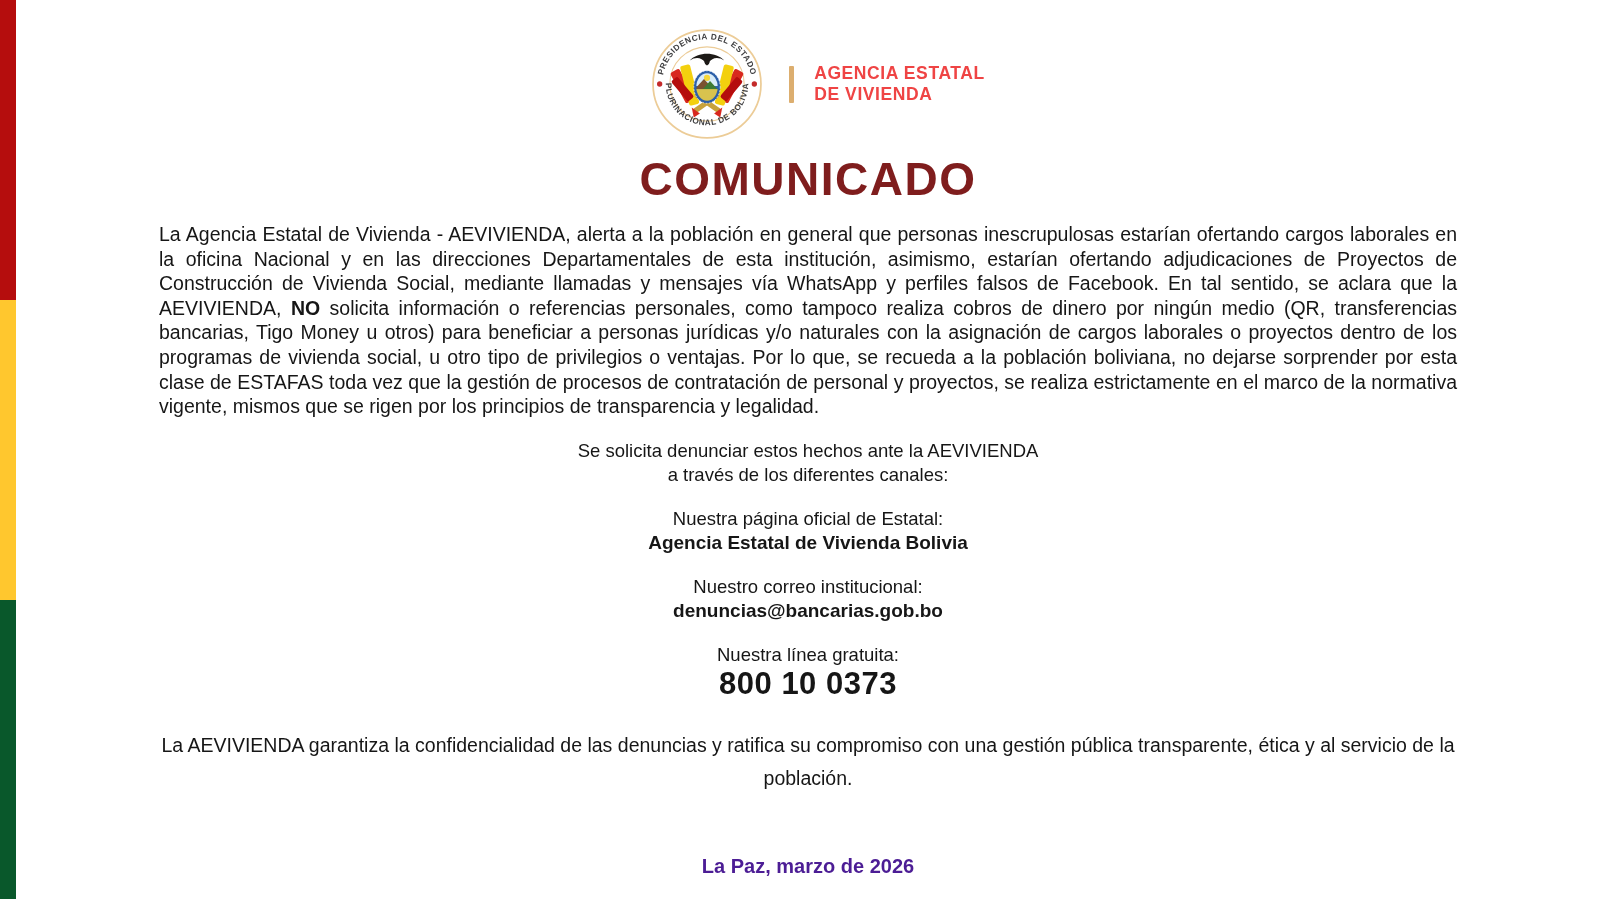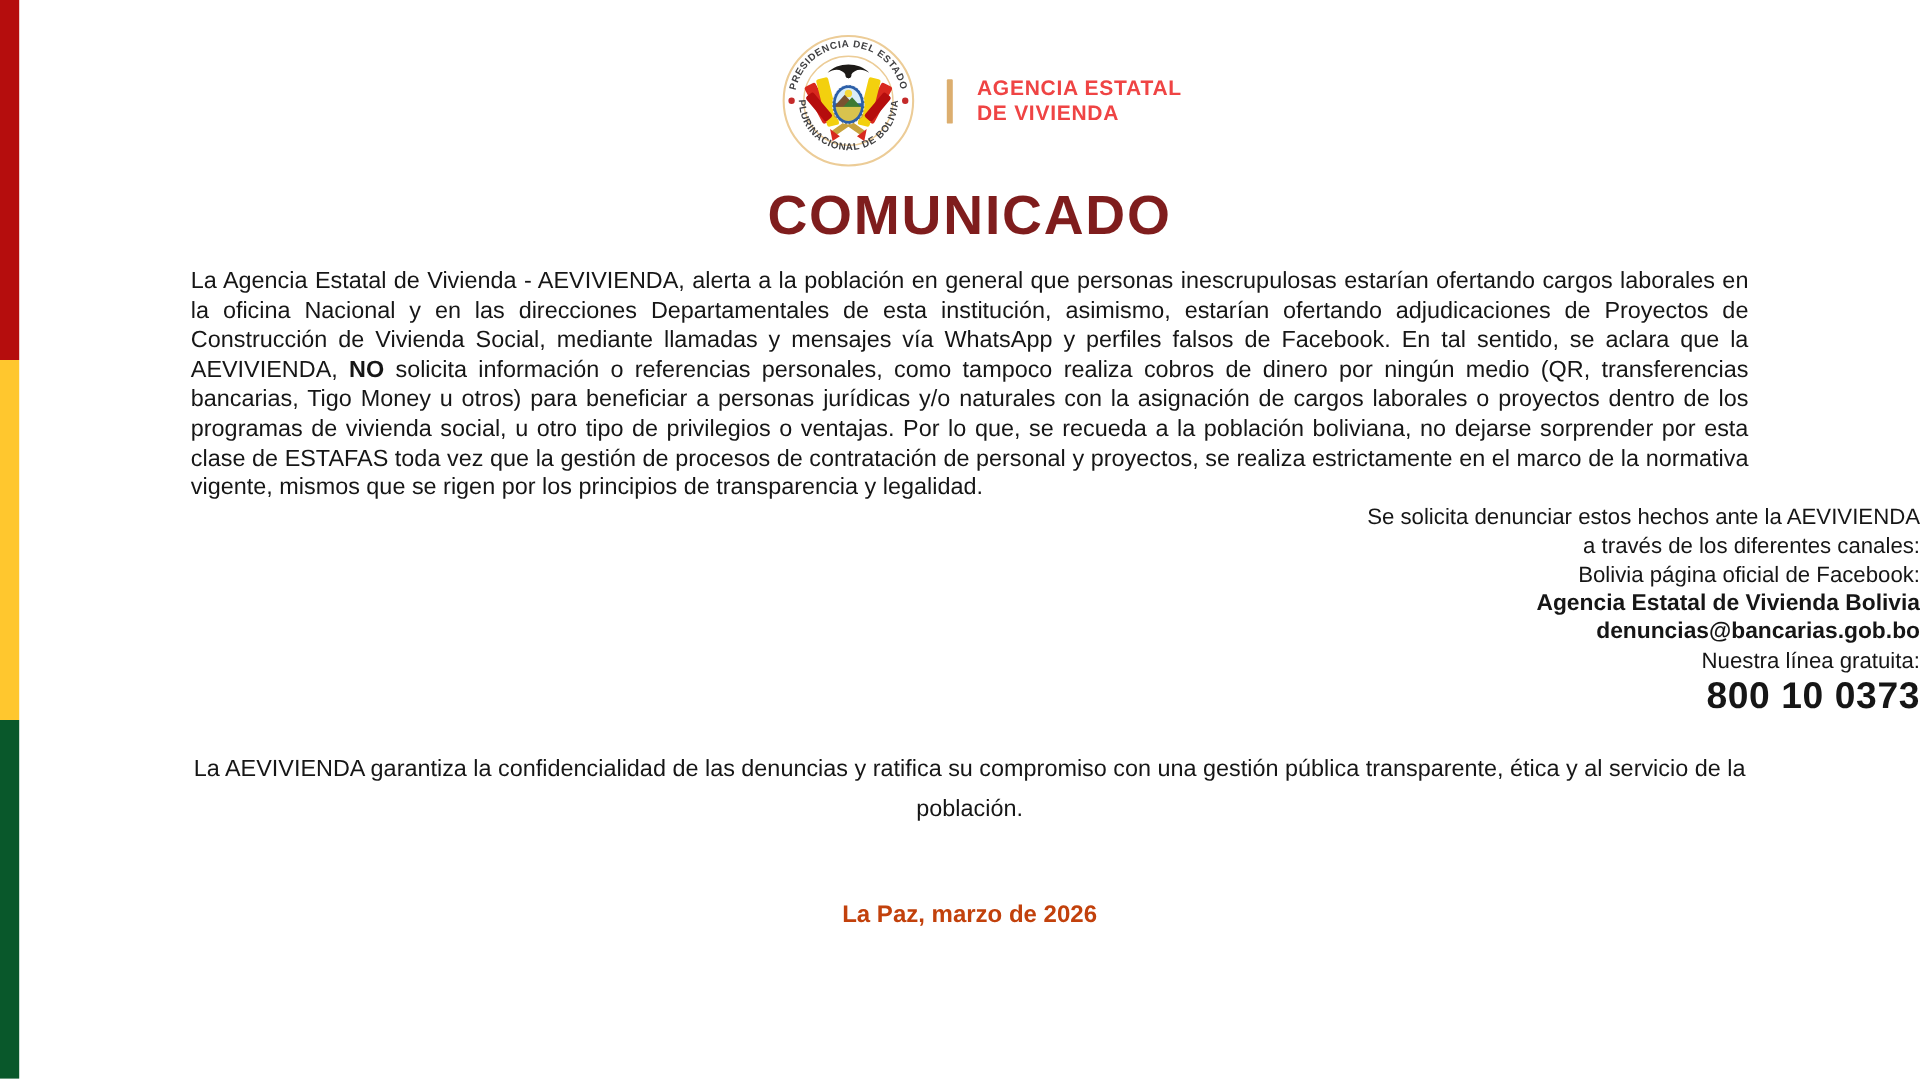--- a/index.html
+++ b/index.html
@@ -40,31 +40,31 @@
 
   
   .body-par{
     width:1298px;margin:16px auto 0 auto;
     font-size:19.5px;line-height:24.6px;text-align:justify;color:#161616;
   }
   .body-par b{font-weight:bold;}
 
   
   .centered{text-align:center;font-size:18.5px;line-height:24px;color:#161616;}
-  .group{text-align:right;}
+  .group{margin-top:20px;}
   .group .label{display:block;}
   .group .value{display:block;font-weight:bold;font-size:19px;}
   .phone-value{display:block;font-weight:bold;font-size:31px;line-height:34px;letter-spacing:0.5px;}
 
   .closing{
     width:1310px;margin:28px auto 0 auto;text-align:center;
     font-size:19.5px;line-height:33px;color:#161616;
   }
   .dateline{
-    margin-top:60px;text-align:center;font-weight:bold;font-size:20px;color:#c2410c;
+    margin-top:60px;text-align:center;font-weight:bold;font-size:20px;color:#4c1d95;
   }
 </style>
 </head>
 <body>
 
 <div class="stripe">
   <div class="seg seg-red"></div>
   <div class="seg seg-yellow"></div>
   <div class="seg seg-green"></div>
 </div>
@@ -140,25 +140,26 @@
   <div class="title">COMUNICADO</div>
 
   <p class="body-par"><span>La Agencia Estatal de Vivienda - AEVIVIENDA, alerta a la población en general que personas inescrupulosas estarían ofertando cargos laborales en la oficina Nacional y en las direcciones Departamentales de esta institución, asimismo, estarían ofertando adjudicaciones de Proyectos de Construcción de Vivienda Social, mediante llamadas y mensajes vía WhatsApp y perfiles falsos de Facebook. En tal sentido, se aclara que la AEVIVIENDA, </span><b>NO</b><span> solicita información o referencias personales, como tampoco realiza cobros de dinero por ningún medio (QR, transferencias bancarias, Tigo Money u otros) para beneficiar a personas jurídicas y/o naturales con la asignación de cargos laborales o proyectos dentro de los programas de vivienda social, u otro tipo de privilegios o ventajas. Por lo que, se recueda a la población boliviana, no dejarse sorprender por esta clase de ESTAFAS toda vez que la gestión de procesos de contratación de personal y proyectos, se realiza estrictamente en el marco de la normativa vigente, mismos que se rigen por los principios de transparencia y legalidad.</span></p>
 
   <div class="centered group">
     <span class="label">Se solicita denunciar estos hechos ante la AEVIVIENDA</span>
     <span class="label">a través de los diferentes canales:</span>
   </div>
 
   <div class="centered group">
-    <span class="label">Bolivia página oficial de Facebook:</span>
+    <span class="label">Nuestra página oficial de Estatal:</span>
     <span class="value">Agencia Estatal de Vivienda Bolivia</span>
   </div>
 
   <div class="centered group">
+    <span class="label">Nuestro correo institucional:</span>
     <span class="value">denuncias@bancarias.gob.bo</span>
   </div>
 
   <div class="centered group">
     <span class="label">Nuestra línea gratuita:</span>
     <span class="phone-value">800 10 0373</span>
   </div>
 
   <p class="closing">La AEVIVIENDA garantiza la confidencialidad de las denuncias y ratifica su compromiso con una gestión pública transparente, ética y al servicio de la población.</p>
 

